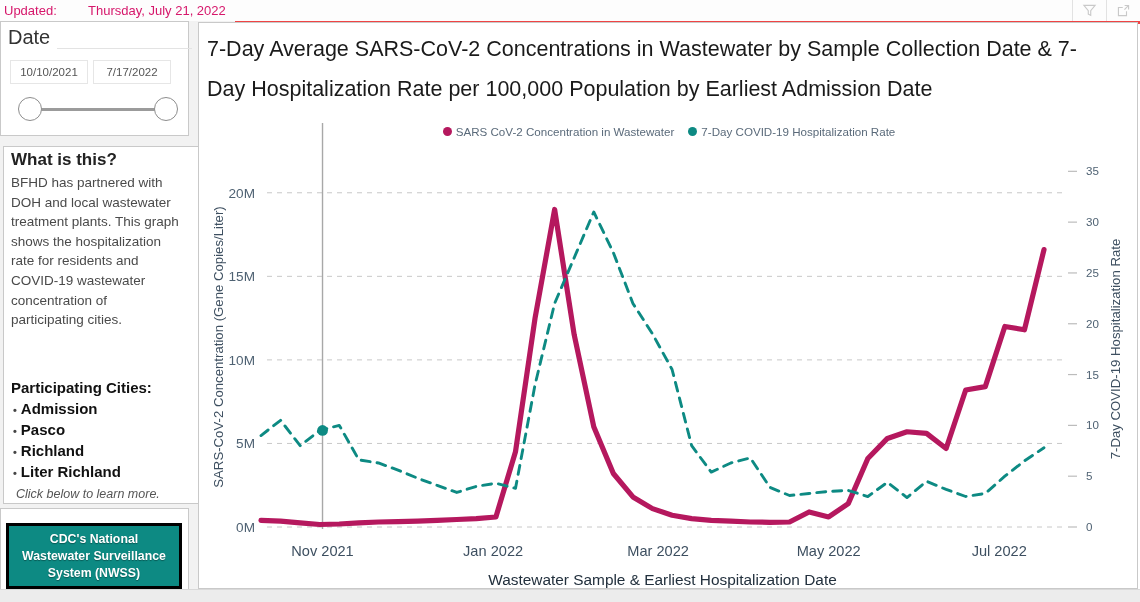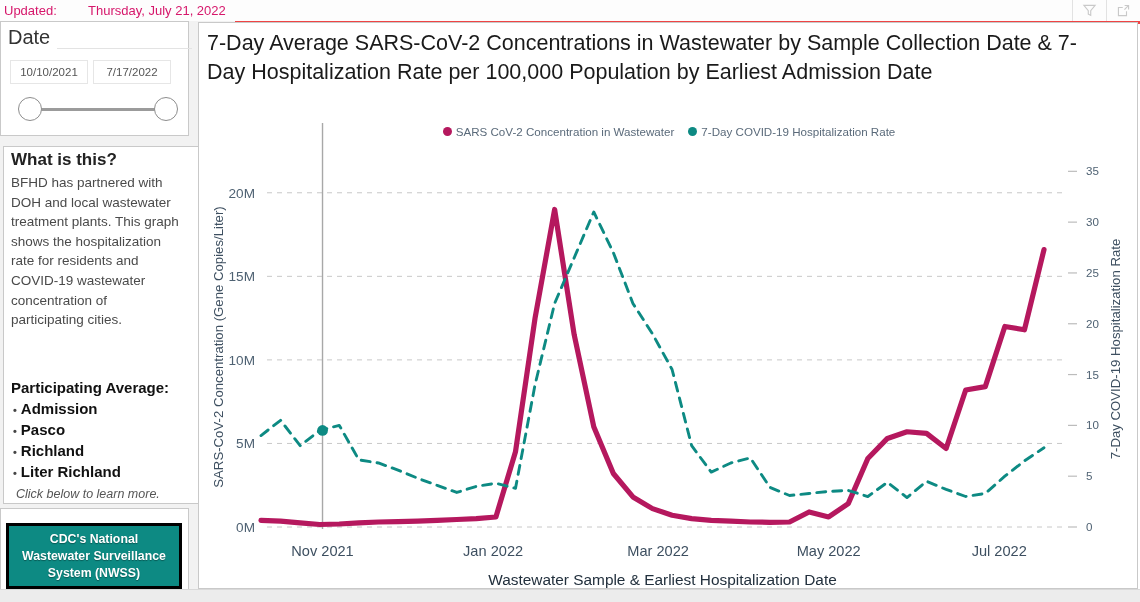--- a/index.html
+++ b/index.html
@@ -55,21 +55,21 @@
            justify-content:center;cursor:pointer;}
   .linkbtn span{font-size:12.3px;color:#fff;font-weight:bold;text-align:center;line-height:17px;
                 text-shadow:0 1px 1px rgba(0,0,0,.35);}
   .linkpanel-inner{position:absolute;left:0;top:0;width:189px;height:95px;background:#fff;
                    border:1px solid #c9c9c9;box-sizing:border-box;}
 
   
   .chartpanel{position:absolute;left:198px;top:22px;width:940px;height:567px;
               background:#fff;border:1px solid #c9c9c9;box-sizing:border-box;}
   .chart-title{position:absolute;left:8px;top:6px;width:880px;font-size:21.5px;color:#1a1a1a;
-               line-height:29px;font-weight:400;}
+               line-height:40px;font-weight:400;}
   .legend{position:absolute;left:0;top:102px;width:940px;display:flex;justify-content:center;
           align-items:flex-end;gap:14px;}
   .leg-item{display:flex;align-items:center;gap:4px;}
   .leg-dot{width:9px;height:9px;border-radius:50%;display:block;}
   .leg-txt{font-size:11.6px;color:#5a6a7a;white-space:nowrap;}
 
   .plotwrap{position:absolute;left:0;top:0;width:940px;height:567px;}
   svg.plot{position:absolute;left:0;top:0;}
 
   .axtitle{font-size:13.2px;fill:#3d4f60;font-family:"Liberation Sans", sans-serif;}
@@ -117,21 +117,21 @@
         <div class="slider-track"></div>
         <div class="slider-knob knob-l"></div>
         <div class="slider-knob knob-r"></div>
       </div>
       <div class="slider-shadow"></div>
     </div>
 
     <div class="panel infopanel">
       <div class="info-h">What is this?</div>
       <div class="info-body">BFHD has partnered with DOH and local wastewater treatment plants. This graph shows the hospitalization rate for residents and COVID-19 wastewater concentration of participating cities.</div>
-      <div class="info-cities-h">Participating Average:</div>
+      <div class="info-cities-h">Participating Cities:</div>
       <div class="city-list">
         <div class="city">
             <span class="dot">•</span>
             <span>Admission</span>
           </div>
         <div class="city">
             <span class="dot">•</span>
             <span>Pasco</span>
           </div>
         <div class="city">

